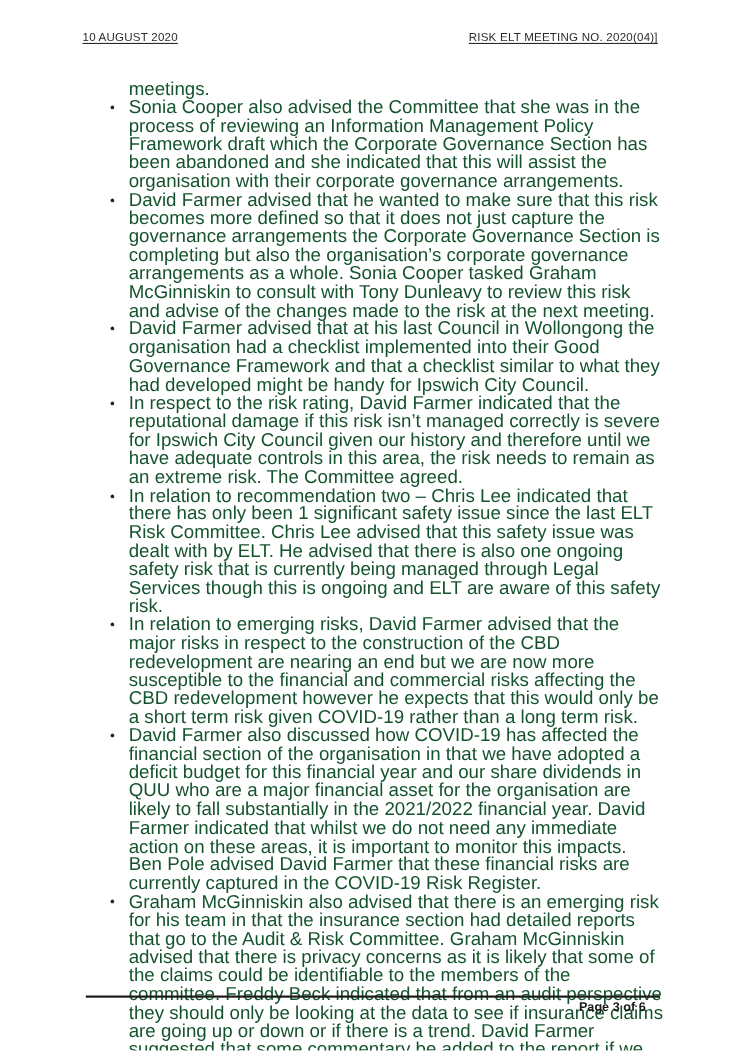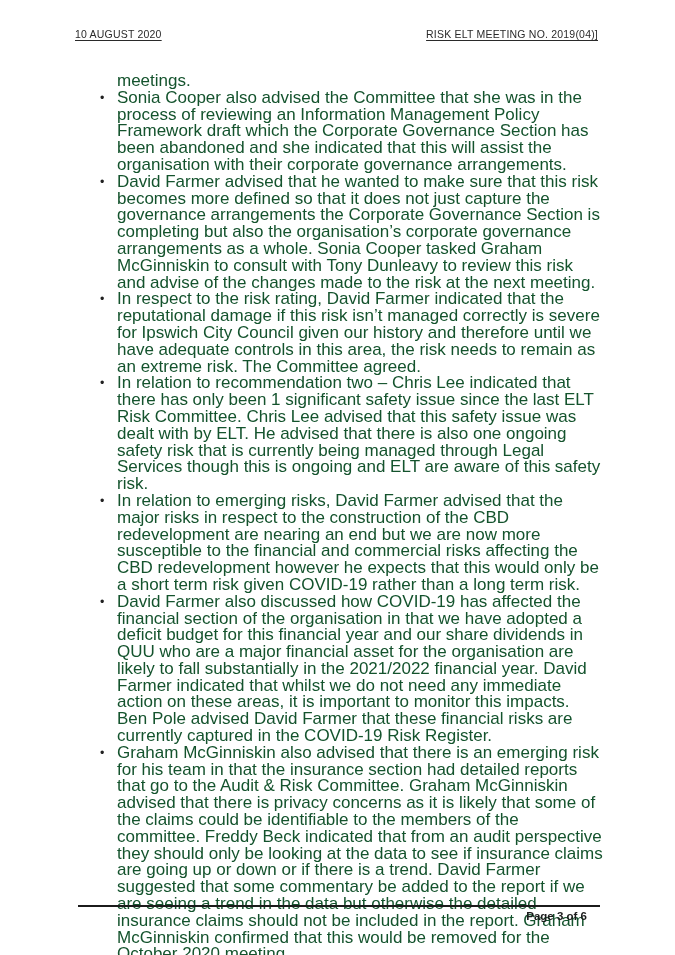--- a/index.html
+++ b/index.html
@@ -78,28 +78,29 @@
     color: #1b1b1b;
   }
 </style>
 </head>
 <body>
 
 <div class="page">
 
   <div class="header">
     <span class="hdr-text">10 AUGUST 2020</span>
-    <span class="hdr-text">RISK ELT MEETING NO. 2019(04)]</span>
+    <span class="hdr-text">RISK ELT MEETING NO. 2020(04)]</span>
   </div>
 
   <div class="minutes-body">
     <p class="cont-line">meetings.</p>
     <ul class="bullets">
       <li>Sonia Cooper also advised the Committee that she was in the process of reviewing an Information Management Policy Framework draft which the Corporate Governance Section has been abandoned and she indicated that this will assist the organisation with their corporate governance arrangements.</li>
       <li>David Farmer advised that he wanted to make sure that this risk becomes more defined so that it does not just capture the governance arrangements the Corporate Governance Section is completing but also the organisation’s corporate governance arrangements as a whole. Sonia Cooper tasked Graham McGinniskin to consult with Tony Dunleavy to review this risk and advise of the changes made to the risk at the next meeting.</li>
+      <li>David Farmer advised that at his last Council in Wollongong the organisation had a checklist implemented into their Good Governance Framework and that a checklist similar to what they had developed might be handy for Ipswich City Council.</li>
       <li>In respect to the risk rating, David Farmer indicated that the reputational damage if this risk isn’t managed correctly is severe for Ipswich City Council given our history and therefore until we have adequate controls in this area, the risk needs to remain as an extreme risk. The Committee agreed.</li>
       <li>In relation to recommendation two – Chris Lee indicated that there has only been 1 significant safety issue since the last ELT Risk Committee. Chris Lee advised that this safety issue was dealt with by ELT. He advised that there is also one ongoing  safety risk that is currently being managed through Legal Services though this is ongoing and ELT are aware of this safety risk.</li>
       <li>In relation to emerging risks, David Farmer advised that the major risks in respect to the construction of the CBD redevelopment are nearing an end but we are now more susceptible to the financial and commercial risks affecting the CBD redevelopment however he expects that this would only be a short term risk given COVID-19 rather than a long term risk.</li>
       <li>David Farmer also discussed how COVID-19 has affected the financial section of the organisation in that we have adopted a deficit budget for this financial year and our share dividends in QUU who are a major financial asset for the organisation are likely to fall substantially in the 2021/2022 financial year. David Farmer indicated that whilst we do not need any immediate action on these areas, it is important to monitor this impacts. Ben Pole advised David Farmer that these financial risks are currently captured in the COVID-19 Risk Register.</li>
       <li>Graham McGinniskin also advised that there is an emerging risk for his team in that the insurance section had detailed reports that go to the Audit &amp; Risk Committee. Graham McGinniskin advised that there is privacy concerns as it is likely that some of the claims could be identifiable to the members of the committee. Freddy Beck indicated that from an audit perspective they should only be looking at the data to see if insurance claims are going up or down or if there is a trend. David Farmer suggested that some commentary be added to the report if we are seeing a trend in the data but otherwise the detailed insurance claims should not be included in the report. Graham McGinniskin confirmed that this would be removed for the October 2020 meeting.</li>
     </ul>
   </div>
 
   <div class="footer-rule"></div>
   <div class="footer-text">Page 3 of 6</div>

